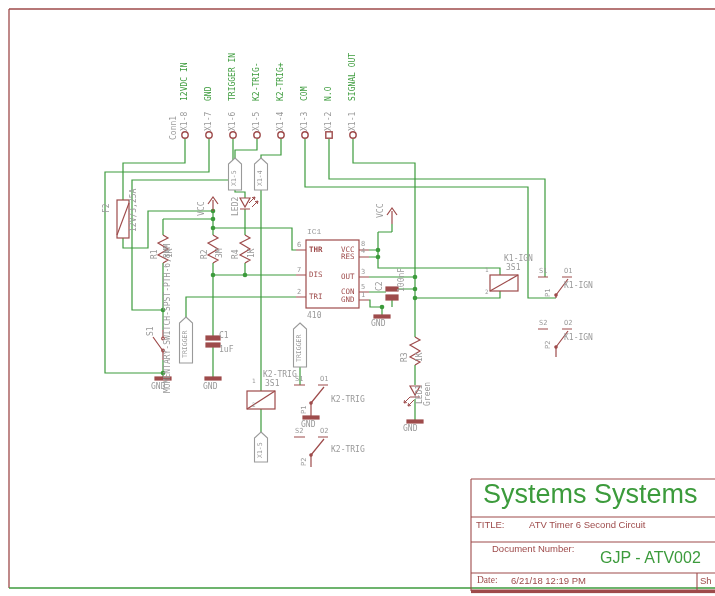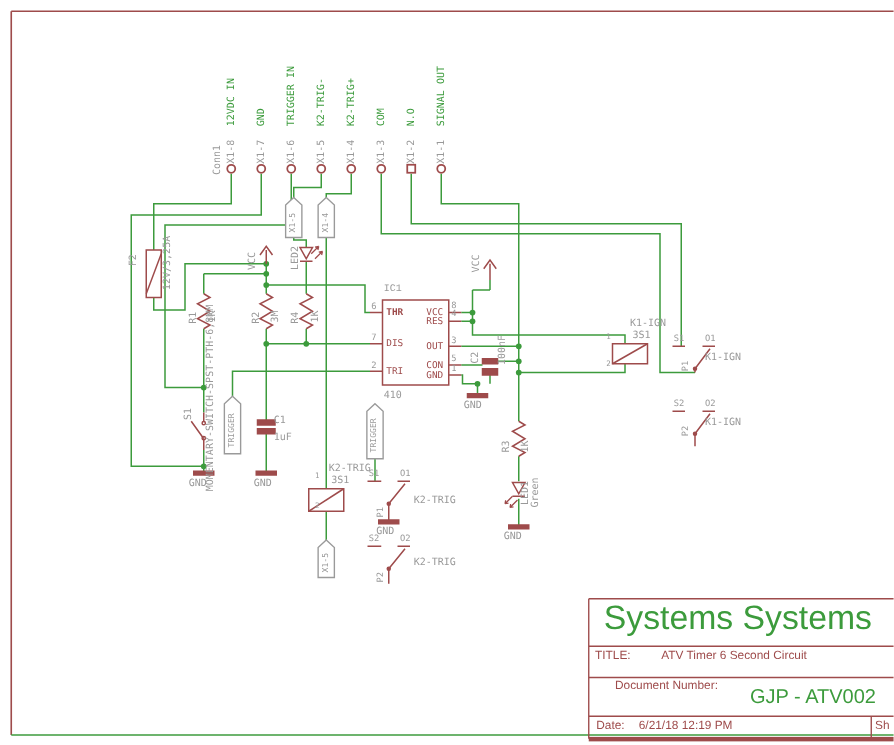--- a/index.html
+++ b/index.html
@@ -265,16 +265,16 @@
     <span class="lbl v" style="left: 416px; top: 404px; font-size: 8px; color: rgb(153, 153, 153);">LED1</span>
     <span class="lbl v" style="left: 424px; top: 406px; font-size: 8px; color: rgb(153, 153, 153);">Green</span>
   </div>
 
 <div>
   <span class="tb" style="left:483px;top:481px;font-size:27px;color:#3c9b3c;">Systems Systems</span>
   <span class="tb" style="left:476px;top:520px;font-size:9.5px;color:#9e4b4b;">TITLE:</span>
   <span class="tb" style="left:529px;top:520px;font-size:9.5px;color:#9e4b4b;">ATV Timer 6 Second Circuit</span>
   <span class="tb" style="left:492px;top:544px;font-size:9.5px;color:#9e4b4b;">Document Number:</span>
   <span class="tb" style="left:600px;top:550px;font-size:16px;color:#3c9b3c;">GJP - ATV002</span>
-  <span class="tb" style="left:477px;top:576px;font-size:9.5px;color:#9e4b4b;">Date:</span>
+  <span class="tb" style="left:477px;top:576px;font-size:9.5px;color:#9e4b4b;font-family:Liberation Serif, serif;">Date:</span>
   <span class="tb" style="left:511px;top:576px;font-size:9.5px;color:#9e4b4b;">6/21/18 12:19 PM</span>
   <span class="tb" style="left:700px;top:576px;font-size:9.5px;color:#9e4b4b;">Sh</span>
 </div>
 
 </body></html>

